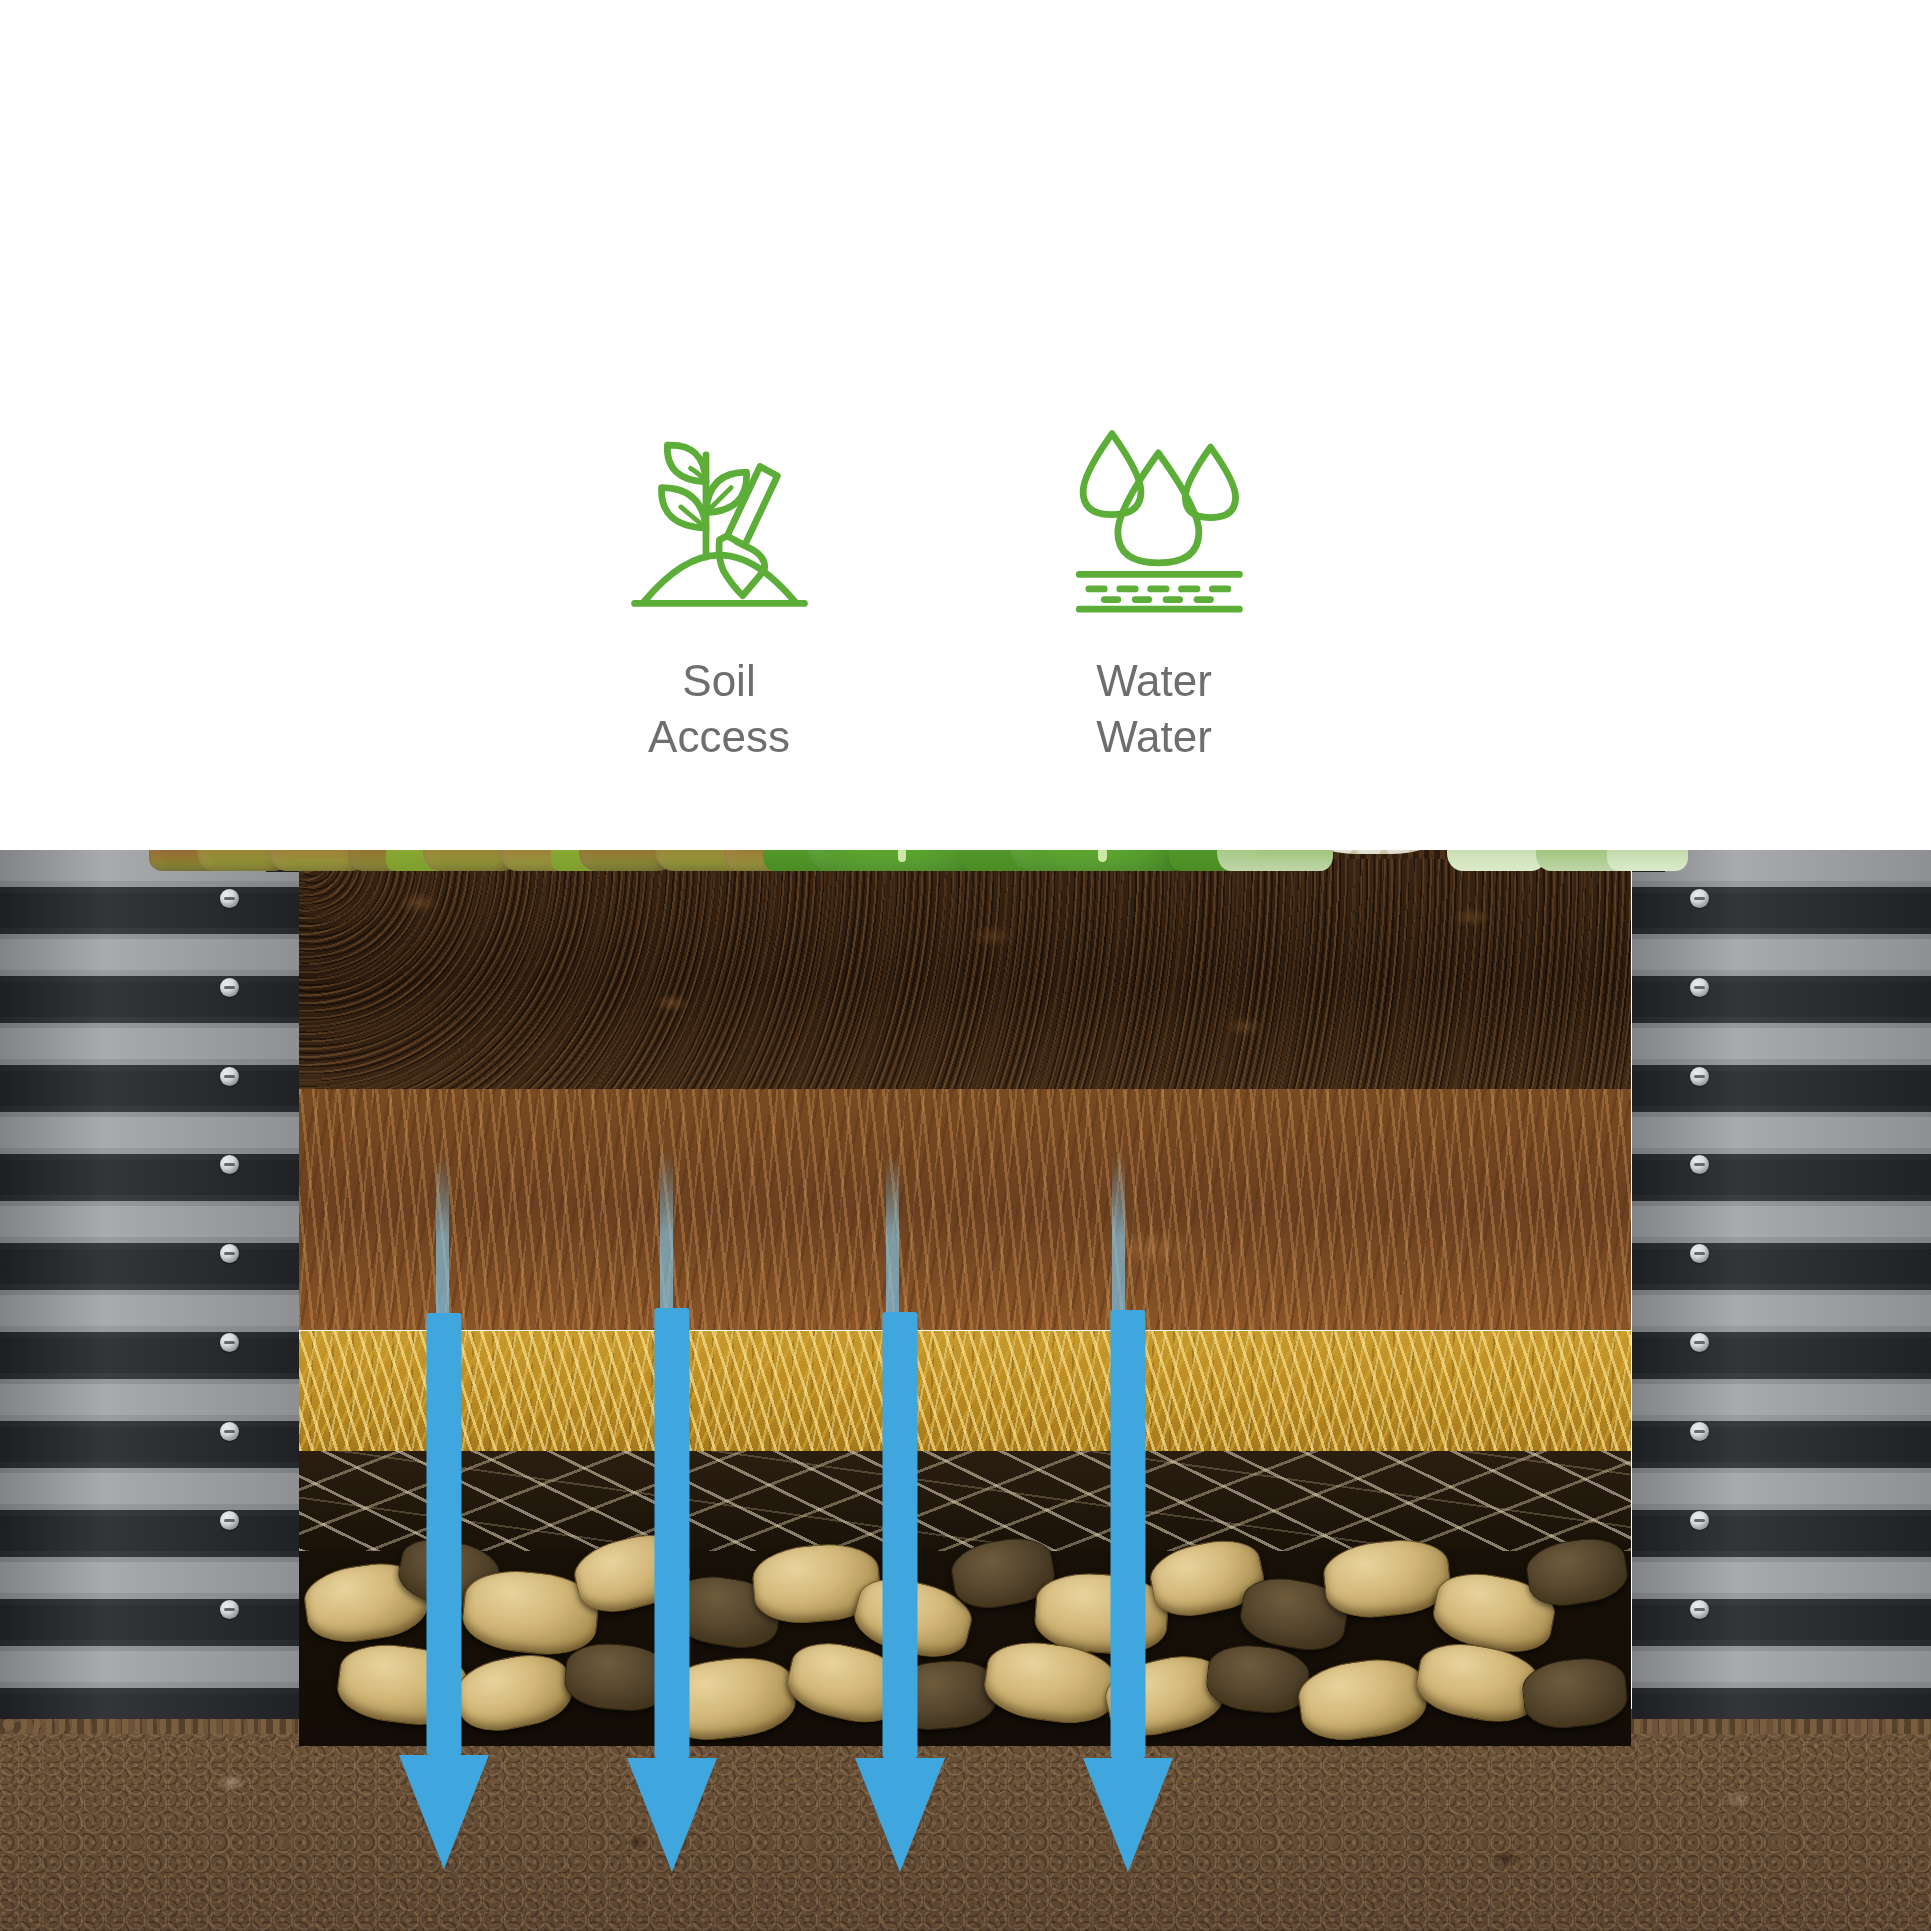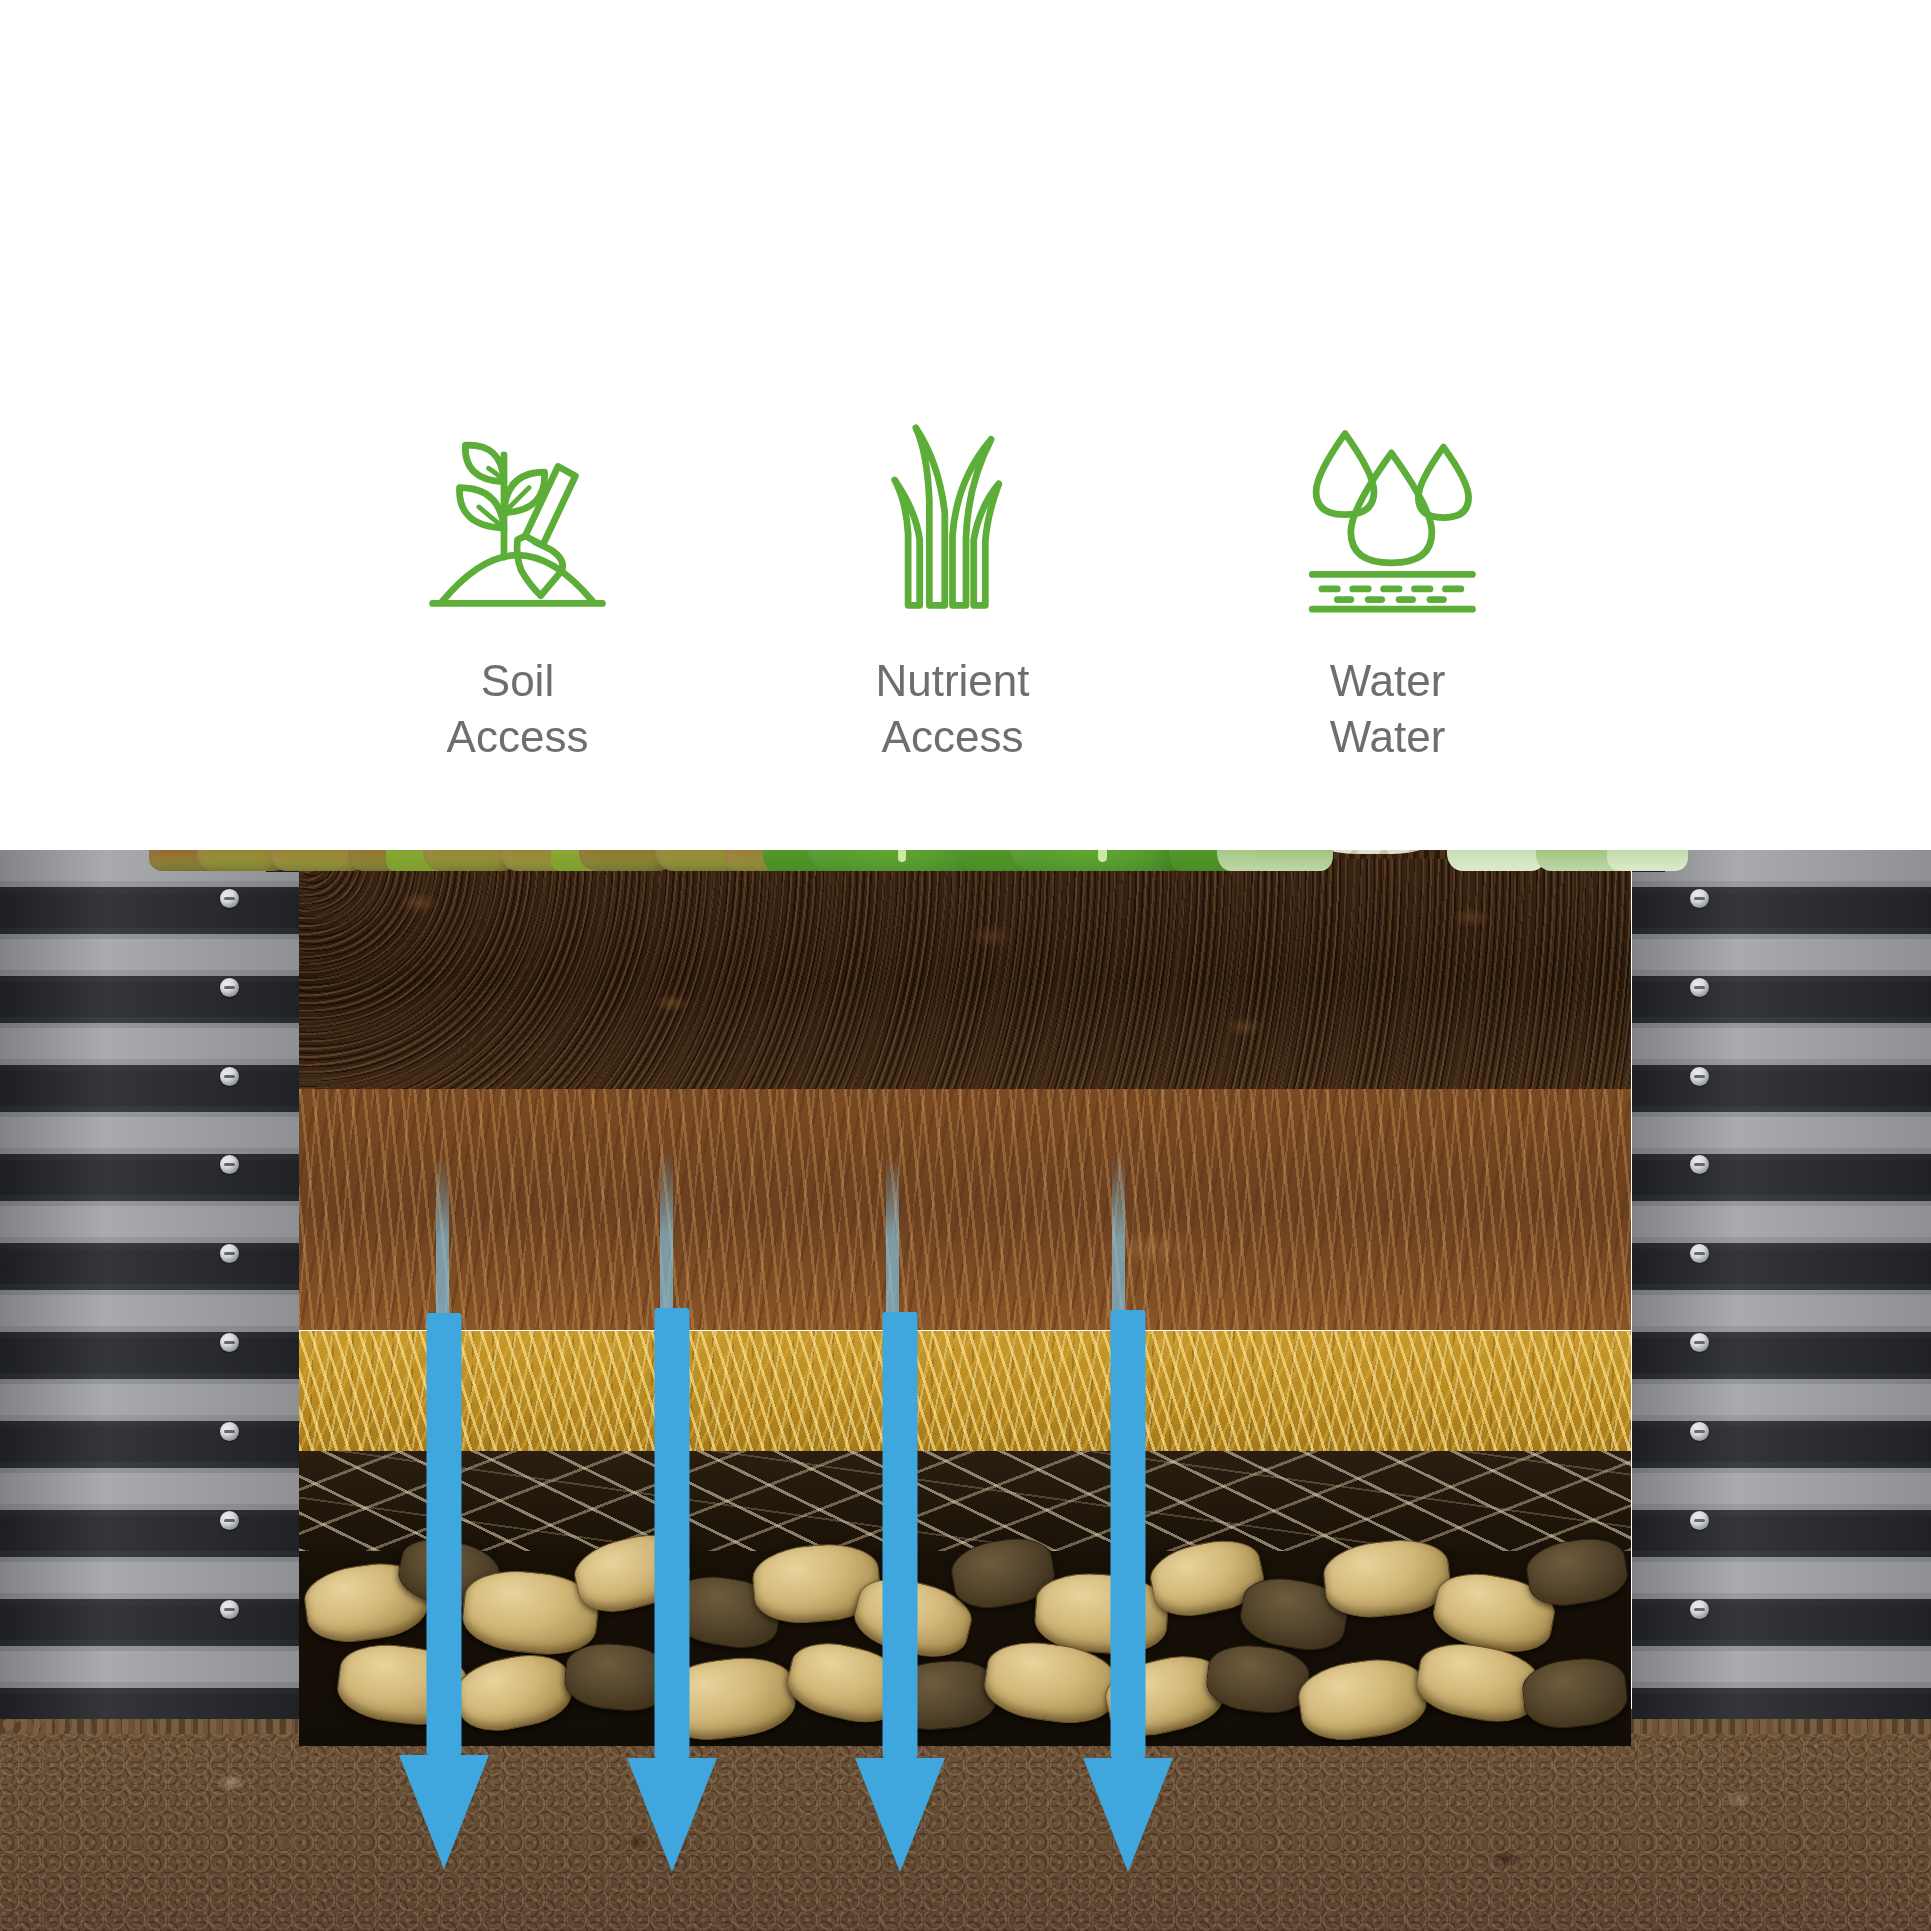--- a/index.html
+++ b/index.html
@@ -9,21 +9,21 @@
 
   
   #header { position:absolute; left:0; top:0; width:1931px; text-align:center; }
   #title { font-size:77px; font-weight:700; letter-spacing:0.5px;
     color:#5CAE38; line-height:1.0; padding-top:54px; }
   #subtitle { margin-top:33px; font-size:46px; font-weight:300; color:#6E6E6E;
     line-height:1.28; letter-spacing:-0.2px; }
   #subtitle div { white-space:nowrap; }
 
   
-  #features { position:absolute; left:16px; top:415px; width:1873px;
+  #features { position:absolute; left:0; top:415px; width:1873px;
     display:flex; justify-content:center; gap:145px; }
   .feat { width:290px; display:flex; flex-direction:column; align-items:center; }
   .feat-icon { height:203px; display:flex; align-items:flex-end; justify-content:center; }
   .feat-label { margin-top:35px; font-size:44px; font-weight:300; color:#6E6E6E;
     line-height:1.28; text-align:center; }
   .feat-label div { white-space:nowrap; }
 
   
   #scene { position:absolute; left:0; top:850px; width:1931px; height:1081px;
     overflow:hidden; }
@@ -218,38 +218,20 @@
 
           <path d="M118 126 L134 134 Q150 144 146 156 L124 182 Q112 170 104 156 Q98 142 100 124 L108 120"></path>
         </svg>
       </div>
       <div class="feat-label">
         <div>Soil</div>
         <div>Access</div>
       </div>
     </div>
 
-    <div class="feat">
-      <div class="feat-icon">
-        <svg width="193" height="198" viewBox="0 0 200 205" fill="none" stroke="#5CAE38" stroke-width="7" stroke-linecap="round" stroke-linejoin="round">
-
-          <path d="M76 192 L76 84 Q74 34 62 8 Q86 44 92 96 L92 192 Z"></path>
-
-          <path d="M100 192 L100 120 Q104 62 140 20 Q116 66 114 122 L114 192 Z"></path>
-
-          <path d="M54 192 L54 118 Q52 84 40 62 Q62 94 66 124 L66 192 Z"></path>
-
-          <path d="M122 192 L122 124 Q128 90 148 66 Q136 98 134 126 L134 192 Z"></path>
-        </svg>
-      </div>
-      <div class="feat-label">
-        <div>Nutrient</div>
-        <div>Access</div>
-      </div>
-    </div>
 
     <div class="feat">
       <div class="feat-icon">
         <svg width="193" height="198" viewBox="0 0 200 205" fill="none" stroke="#5CAE38" stroke-width="7" stroke-linecap="round" stroke-linejoin="round">
 
           <path d="M56 14 Q86 56 86 74 Q86 98 56 98 Q26 98 26 74 Q26 56 56 14 Z"></path>
 
           <path d="M104 34 Q146 92 146 116 Q146 148 104 148 Q62 148 62 116 Q62 92 104 34 Z"></path>
 
           <path d="M158 28 Q184 64 184 80 Q184 101 158 101 Q132 101 132 80 Q132 64 158 28 Z"></path>

